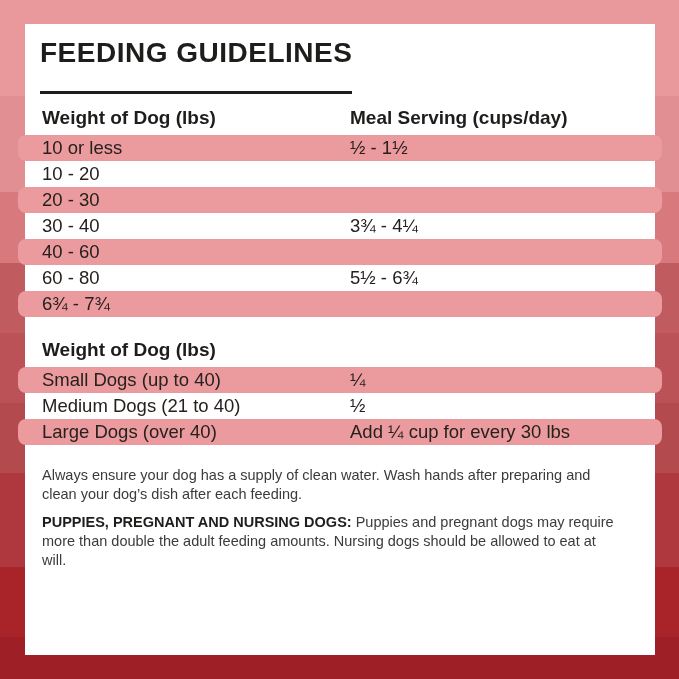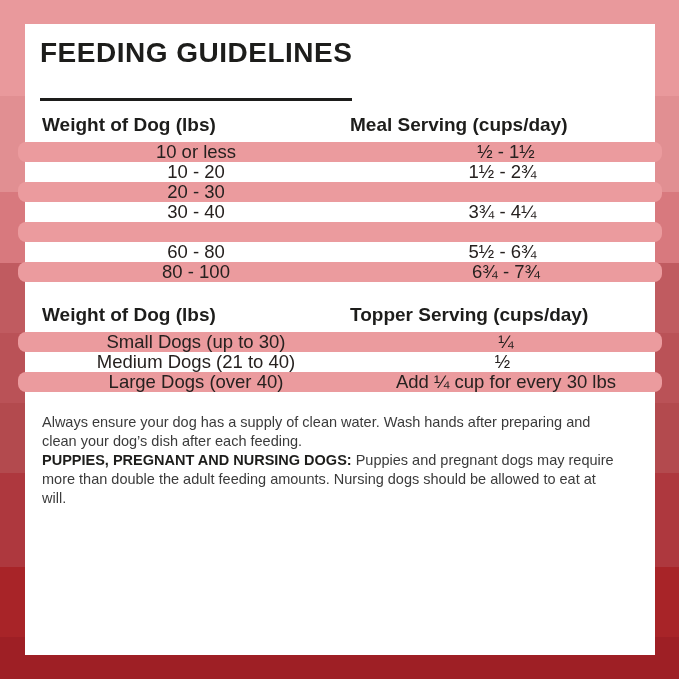--- a/index.html
+++ b/index.html
@@ -32,67 +32,66 @@
   }
 
   .title {
     display: inline-block;
     margin: 12px 0 0 15px;
     font-size: 28px;
     line-height: 1.2;
     font-weight: bold;
     letter-spacing: 0.5px;
     color: var(--title-text, #1d1d1b);
-    padding-bottom: 28px;
+    padding-bottom: 21px;
     border-bottom: 3px solid var(--title-text, #1d1d1b);
   }
 
   .thead {
     display: flex;
     margin: 13px 0 4px 0;
     padding-left: 17px;
     height: 24px;
     font-size: 19px;
     font-weight: bold;
     color: var(--title-text, #1d1d1b);
   }
   .thead .c1 { width: 308px; flex-shrink: 0; }
   .thead .c2 { flex: 1; }
 
   .thead.second { margin-top: 22px; }
 
   .trow {
     display: flex;
     align-items: center;
-    height: 20px;
+    height: 26px;
     font-size: 18.5px;
     color: var(--body-text, #26211f);
     padding-left: 17px;
-    text-align: center;
   }
   .trow .c1 { width: 308px; flex-shrink: 0; }
   .trow .c2 { flex: 1; }
 
   .trow.pink {
     background: var(--row-highlight, #eb9b9e);
     border-radius: 8px;
     margin-left: -7px;
     margin-right: -7px;
     padding-left: 24px;
   }
 
   .notes {
     margin-top: 21px;
     padding: 0 32px 0 17px;
     font-size: 14.5px;
     line-height: 1.32;
     color: var(--note-text, #3b3b3b);
   }
   .notes p { margin: 0; }
-  .notes p + p { }
+  .notes p + p { margin-top: 9px; }
   .notes b { color: var(--title-text, #1d1d1b); }
 </style>
 </head>
 <body>
 
 <div class="stage">
   <div class="card">
 
     <h1 class="title">FEEDING GUIDELINES</h1>
 
@@ -101,49 +100,47 @@
         <span class="c1">Weight of Dog (lbs)</span>
         <span class="c2">Meal Serving (cups/day)</span>
       </div>
 
       <div class="trow pink">
         <span class="c1">10 or less</span>
         <span class="c2">½ - 1½</span>
       </div>
       <div class="trow">
         <span class="c1">10 - 20</span>
-        <span class="c2">1½ - 2¾</span>
       </div>
       <div class="trow pink">
         <span class="c1">20 - 30</span>
       </div>
       <div class="trow">
         <span class="c1">30 - 40</span>
         <span class="c2">3¾ - 4¼</span>
       </div>
       <div class="trow pink">
+        <span class="c1">40 - 60</span>
       </div>
       <div class="trow">
         <span class="c1">60 - 80</span>
         <span class="c2">5½ - 6¾</span>
       </div>
       <div class="trow pink">
-        <span class="c1">80 - 100</span>
         <span class="c2">6¾ - 7¾</span>
       </div>
     </div>
 
     <div>
       <div class="thead second">
         <span class="c1">Weight of Dog (lbs)</span>
-        <span class="c2">Topper Serving (cups/day)</span>
       </div>
 
       <div class="trow pink">
-        <span class="c1">Small Dogs (up to 30)</span>
+        <span class="c1">Small Dogs (up to 40)</span>
         <span class="c2">¼</span>
       </div>
       <div class="trow">
         <span class="c1">Medium Dogs (21 to 40)</span>
         <span class="c2">½</span>
       </div>
       <div class="trow pink">
         <span class="c1">Large Dogs (over 40)</span>
         <span class="c2">Add ¼ cup for every 30 lbs</span>
       </div>

